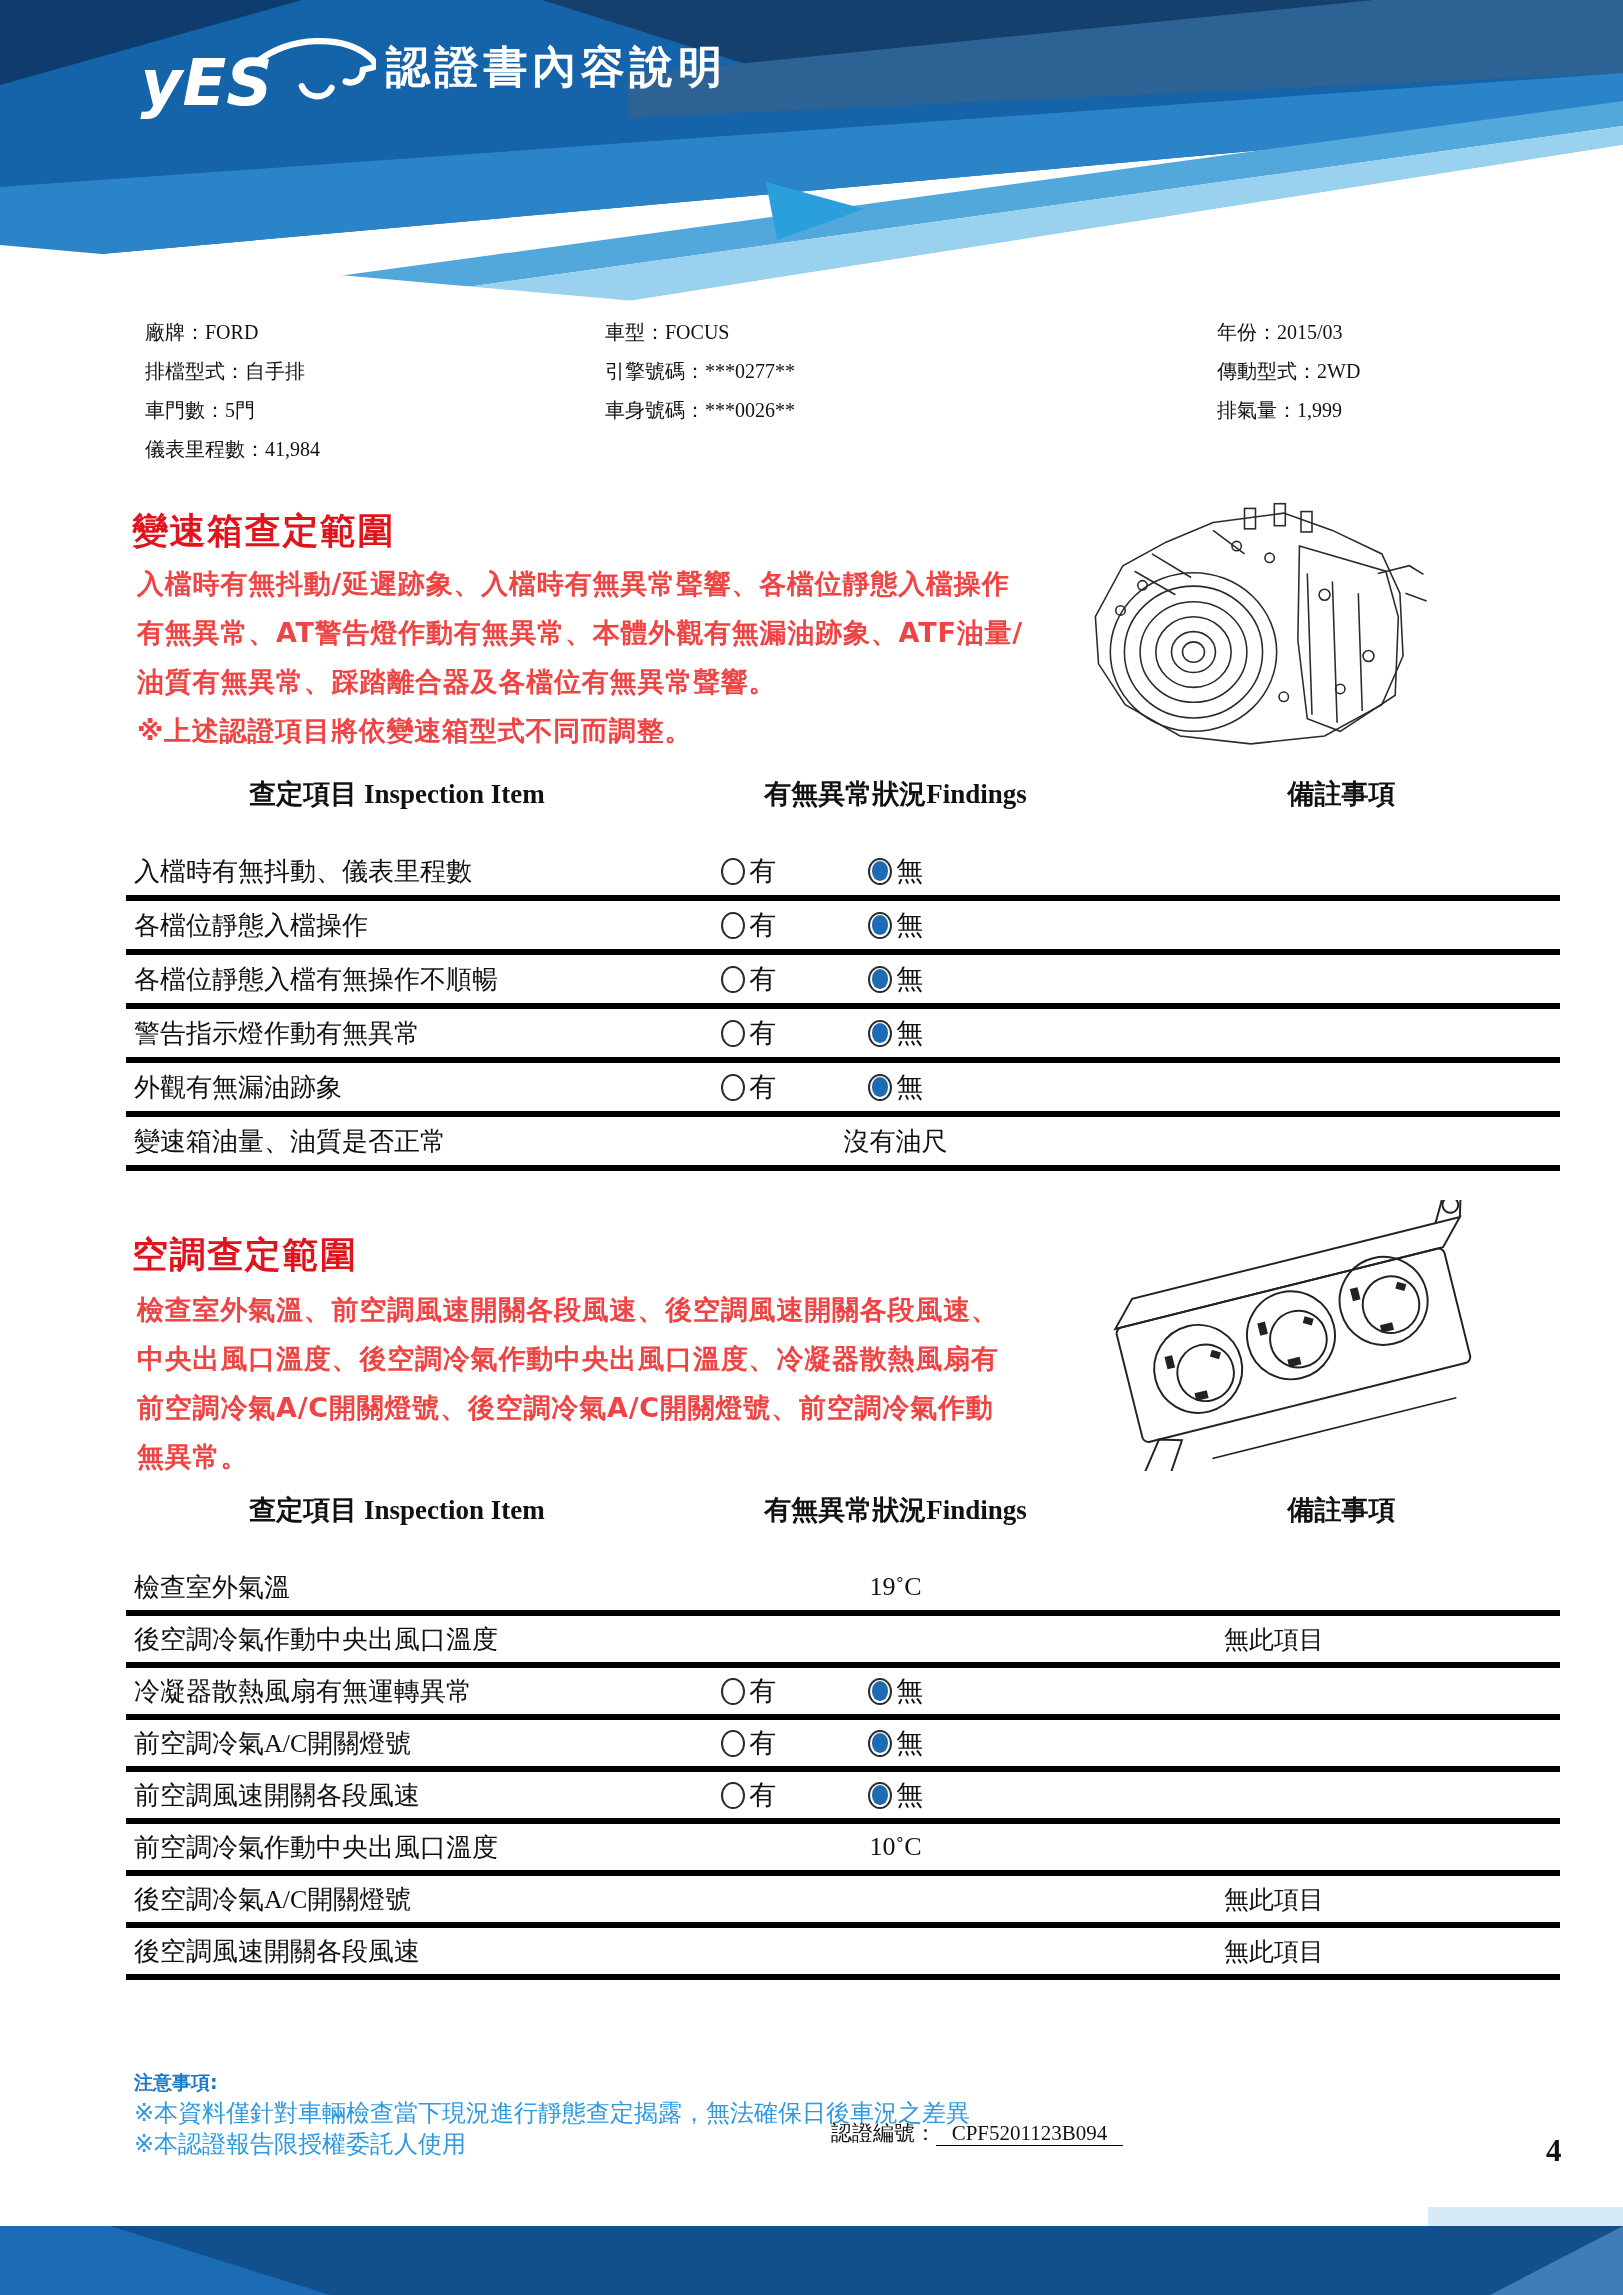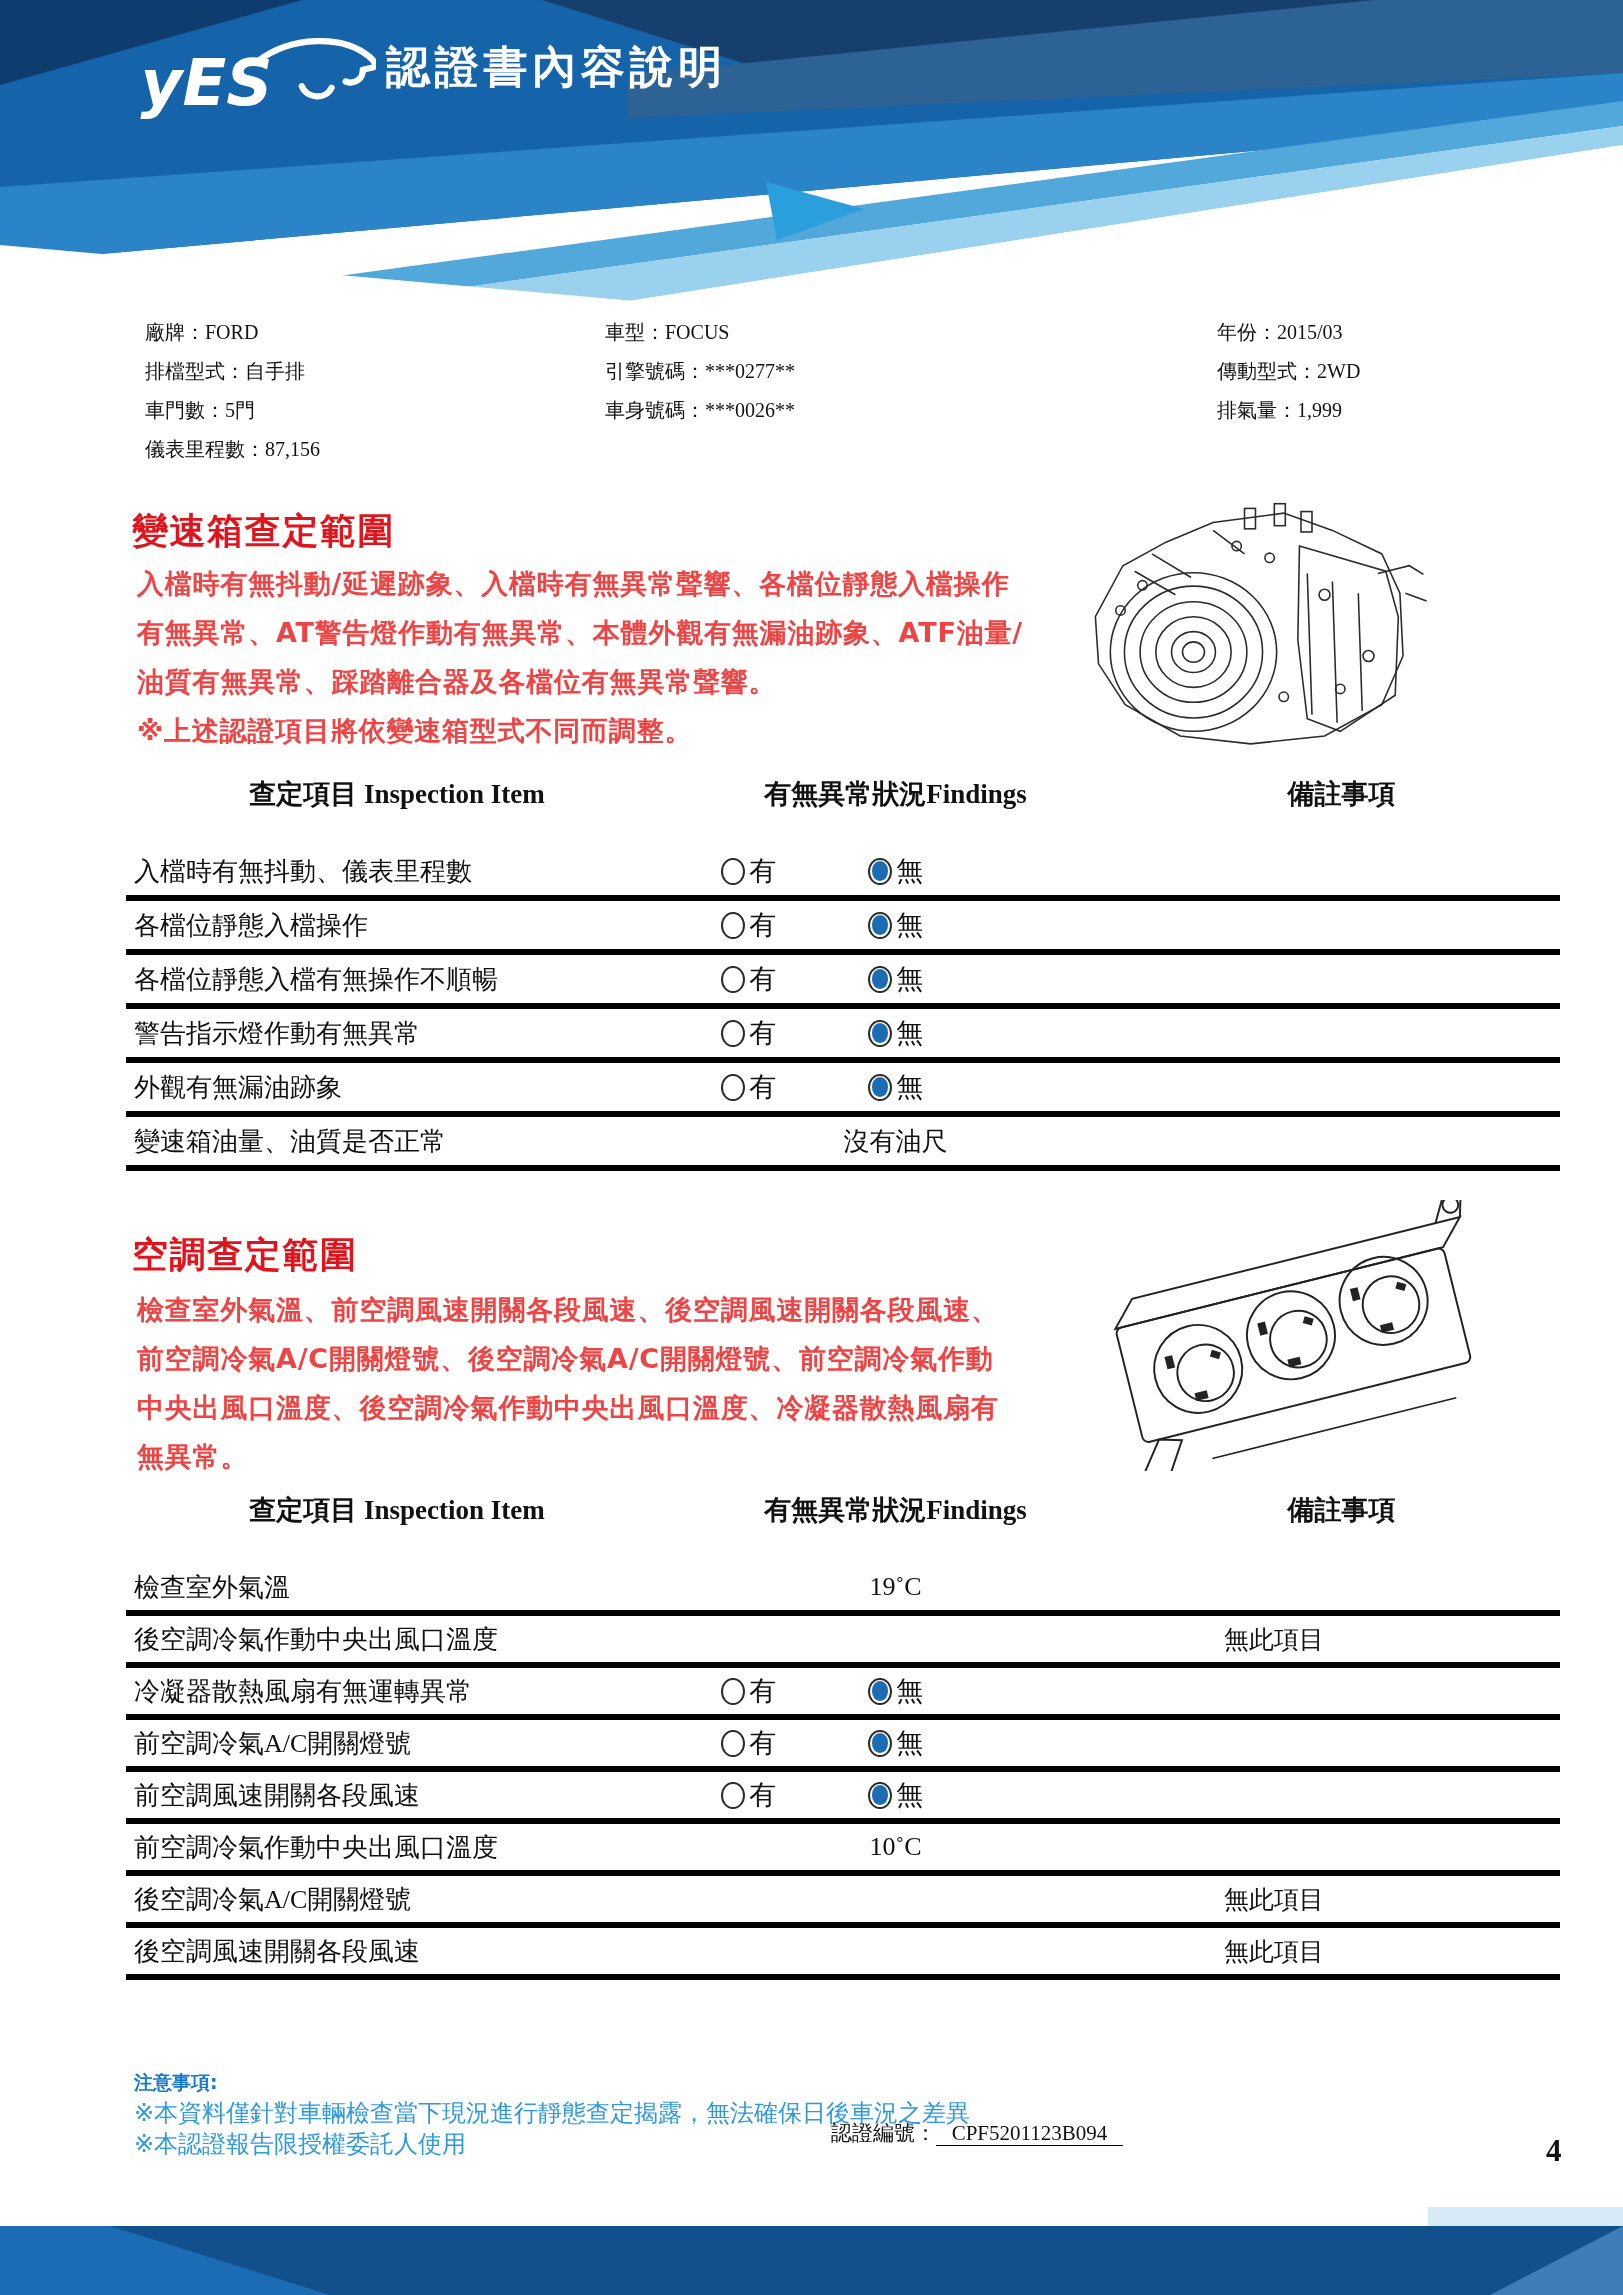--- a/index.html
+++ b/index.html
@@ -94,21 +94,21 @@
     </svg>
 
     <h1 class="abs page-title">認證書內容說明</h1>
   </header>
 
   <section>
     <div class="v-col v-col1" id="vcol0">
         <div class="v-line">廠牌：FORD</div>
         <div class="v-line">排檔型式：自手排</div>
         <div class="v-line">車門數：5門</div>
-        <div class="v-line">儀表里程數：87,156</div>
+        <div class="v-line">儀表里程數：41,984</div>
       </div>
     <div class="v-col v-col2" id="vcol1">
         <div class="v-line">車型：FOCUS</div>
         <div class="v-line">引擎號碼：***0277**</div>
         <div class="v-line">車身號碼：***0026**</div>
       </div>
     <div class="v-col v-col3" id="vcol2">
         <div class="v-line">年份：2015/03</div>
         <div class="v-line">傳動型式：2WD</div>
         <div class="v-line">排氣量：1,999</div>
@@ -244,22 +244,22 @@
             <span class="finding-text">沒有油尺</span>
           </div>
           <div class="cell remark"></div>
         </div>
       </div>
   </div>
 
   <h2 class="sec-title" style="left:132px;top:1231px;">空調查定範圍</h2>
   <div class="sec-desc" style="left:137px;top:1285px;width:1005px;" id="desc1">
       <div class="desc-line">檢查室外氣溫、前空調風速開關各段風速、後空調風速開關各段風速、</div>
+      <div class="desc-line">中央出風口溫度、後空調冷氣作動中央出風口溫度、冷凝器散熱風扇有</div>
       <div class="desc-line">前空調冷氣A/C開關燈號、後空調冷氣A/C開關燈號、前空調冷氣作動</div>
-      <div class="desc-line">中央出風口溫度、後空調冷氣作動中央出風口溫度、冷凝器散熱風扇有</div>
       <div class="desc-line">無異常。</div>
     </div>
 
   <svg class="fig" style="left:1092px;top:1200px;" width="401" height="271" viewBox="0 0 510 345">
     <g fill="none" stroke="#222" stroke-width="2.5" transform="rotate(-14 255 180)">
       <path d="M40,110 L70,78 L500,78 L470,110 Z"></path>
       <rect x="40" y="110" width="430" height="150" rx="8"></rect>
       <path d="M60,260 L28,302 L56,318 L88,268 Z"></path>
       <path d="M468,78 L486,46 L508,50 L500,78"></path>
       <circle cx="492" cy="60" r="10"></circle>

